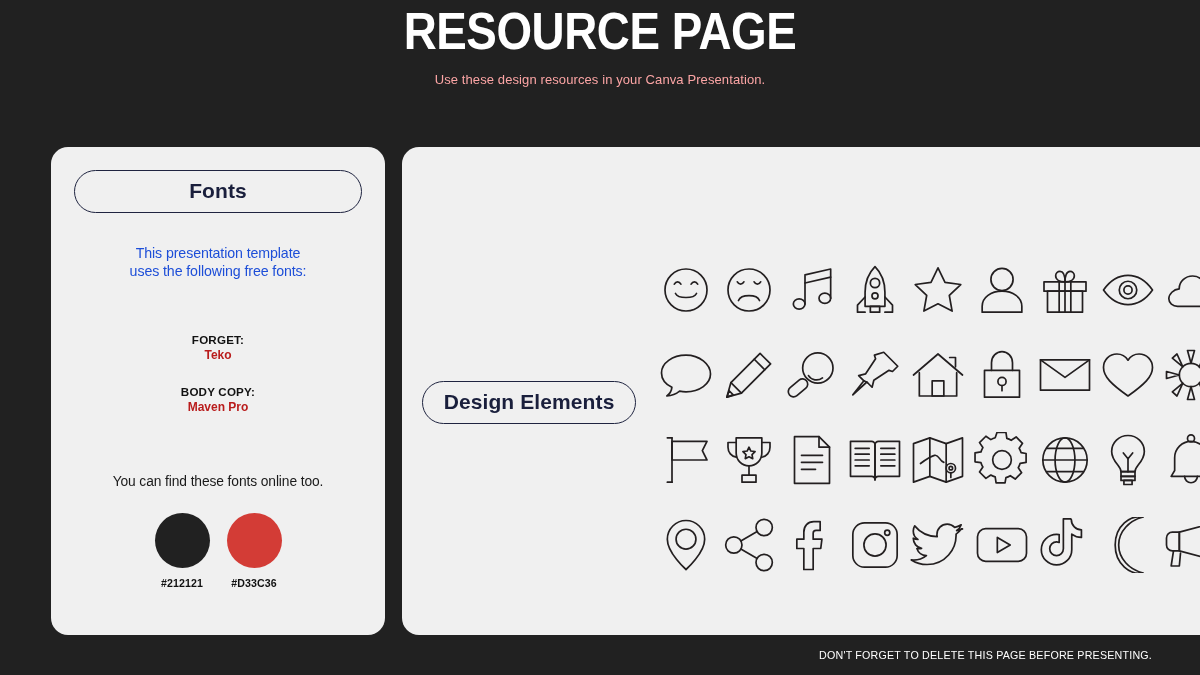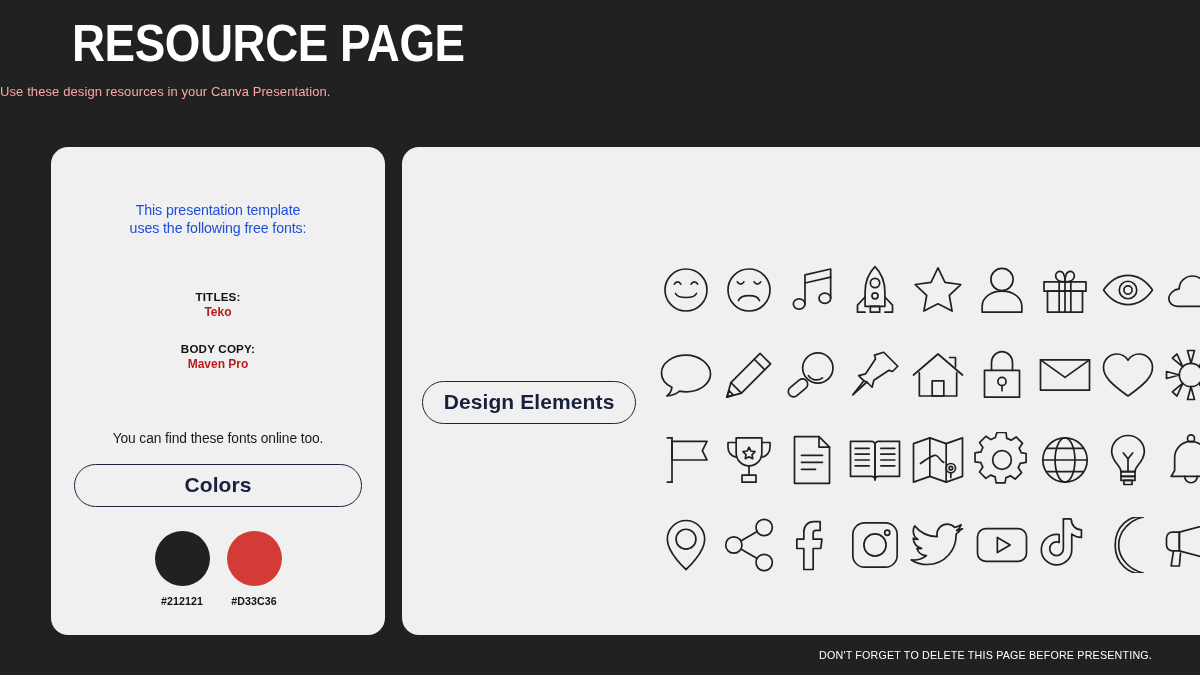--- a/index.html
+++ b/index.html
@@ -11,21 +11,22 @@
   }
 
   body {
     background: #212121;
     font-family: "Liberation Sans", sans-serif;
     position: relative;
   }
 
   
   .header {
-    padding-top: 17px;
+    text-align: center;
+    padding-top: 5px;
   }
 
   .page-title {
     color: #ffffff;
     font-family: "Liberation Sans Narrow", "Liberation Sans", sans-serif;
     font-size: 52px;
     font-weight: bold;
     letter-spacing: -0.5px;
     line-height: 1.0;
     transform: scaleX(0.88);
@@ -213,41 +214,39 @@
 
 <div class="header">
   <div class="page-title">RESOURCE PAGE</div>
   <div class="page-subtitle">Use these design resources in your Canva Presentation.</div>
 </div>
 
 <div class="panels">
 
   <div class="panel panel-fonts">
 
+    <div class="badge">Fonts</div>
 
     <div class="fonts-intro">
       <div>This presentation template</div>
       <div>uses the following free fonts:</div>
     </div>
 
     <div class="font-block titles">
-      <div class="font-kicker">TITLES:</div>
+      <div class="font-kicker">FORGET:</div>
       <div class="font-name">Teko</div>
     </div>
 
     <div class="font-block body">
       <div class="font-kicker">BODY COPY:</div>
       <div class="font-name">Maven Pro</div>
     </div>
 
     <div class="fonts-outro">You can find these fonts online too.</div>
 
-    <div class="badge-colors-wrap">
-      <div class="badge">Colors</div>
-    </div>
 
     <div class="swatches">
       <div class="swatch-item">
         <div class="swatch-dot" style="background: rgb(33, 33, 33);"></div>
         <div class="swatch-label">#212121</div>
       </div>
       <div class="swatch-item">
         <div class="swatch-dot" style="background: rgb(211, 60, 54);"></div>
         <div class="swatch-label">#D33C36</div>
       </div>

